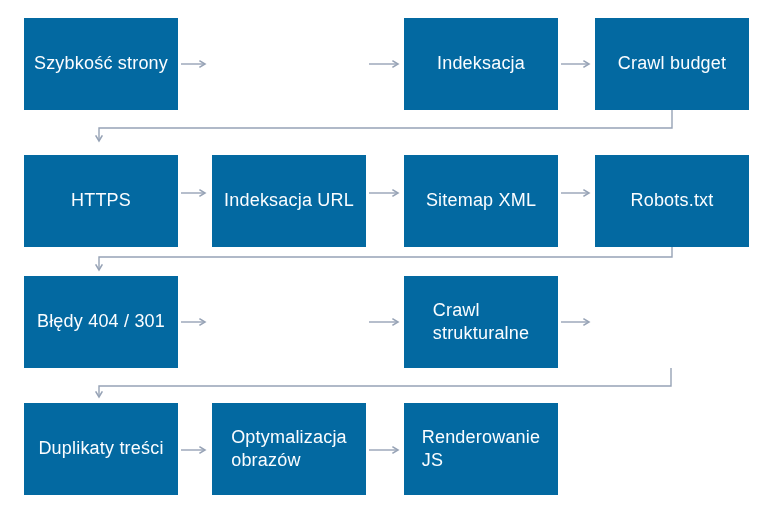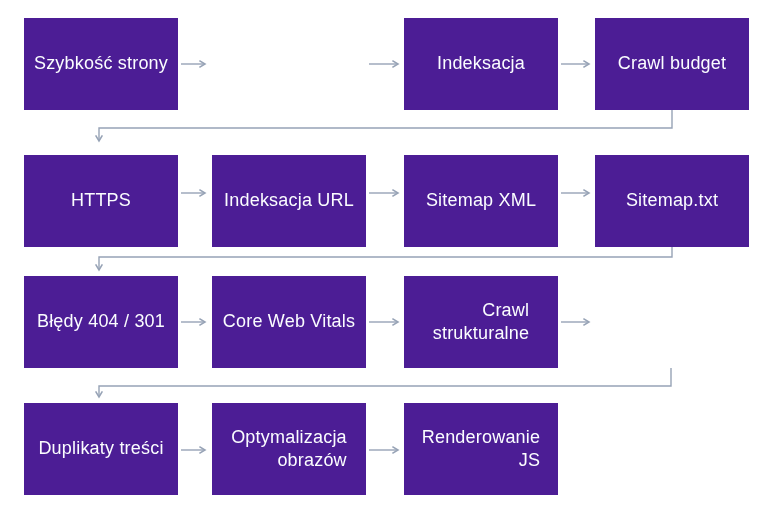--- a/index.html
+++ b/index.html
@@ -1,23 +1,23 @@
 <!DOCTYPE html>
 <html><head>
 <meta charset="utf-8">
 <style>
   html,body{margin:0;padding:0;background:#ffffff;}
   .canvas{
     position:relative;width:768px;height:513px;background:#ffffff;
     font-family:"Liberation Sans", sans-serif;overflow:hidden;
   }
   .node{
-    position:absolute;width:154px;height:92px;background:#4c1d95;
+    position:absolute;width:154px;height:92px;background:#0369a1;
     color:#fbfdff;display:flex;align-items:center;justify-content:center;
-    text-align:right;font-size:18px;line-height:1.3;padding:4px;
+    text-align:left;font-size:18px;line-height:1.3;padding:4px;
     box-sizing:border-box;white-space:pre-line;letter-spacing:.2px;
   }
   .r1{top:18px}.r2{top:155px}.r3{top:276px}.r4{top:403px}
   .c1{left:24px}.c2{left:212px}.c3{left:404px}.c4{left:595px}
   .connector-layer{position:absolute;left:0;top:0;width:768px;height:513px;pointer-events:none;}
   .connector-layer path{fill:none;stroke:#97a3b6;stroke-width:1.4;}
 </style>
 </head>
 <body>
 
@@ -52,24 +52,23 @@
     <path d="M369 450 H398" marker-end="url(#arrowhead)"></path>
   </svg>
 
   <div class="node r1 c1">Szybkość strony</div>
   <div class="node r1 c3">Indeksacja</div>
   <div class="node r1 c4">Crawl budget</div>
 
   <div class="node r2 c1">HTTPS</div>
   <div class="node r2 c2">Indeksacja URL</div>
   <div class="node r2 c3">Sitemap XML</div>
-  <div class="node r2 c4">Sitemap.txt</div>
+  <div class="node r2 c4">Robots.txt</div>
 
   <div class="node r3 c1">Błędy 404 / 301</div>
-  <div class="node r3 c2">Core Web Vitals</div>
   <div class="node r3 c3">Crawl
 strukturalne</div>
 
   <div class="node r4 c1">Duplikaty treści</div>
   <div class="node r4 c3">Renderowanie
 JS</div>
   <div class="node r4 c2">Optymalizacja
 obrazów</div>
 
 </div>

